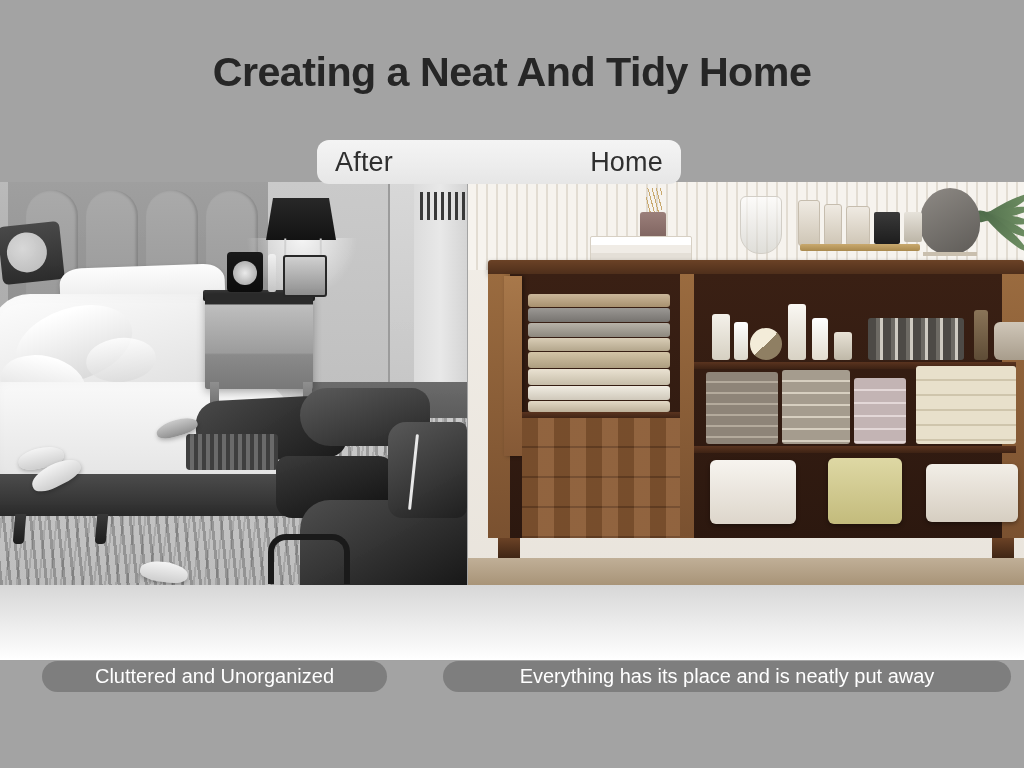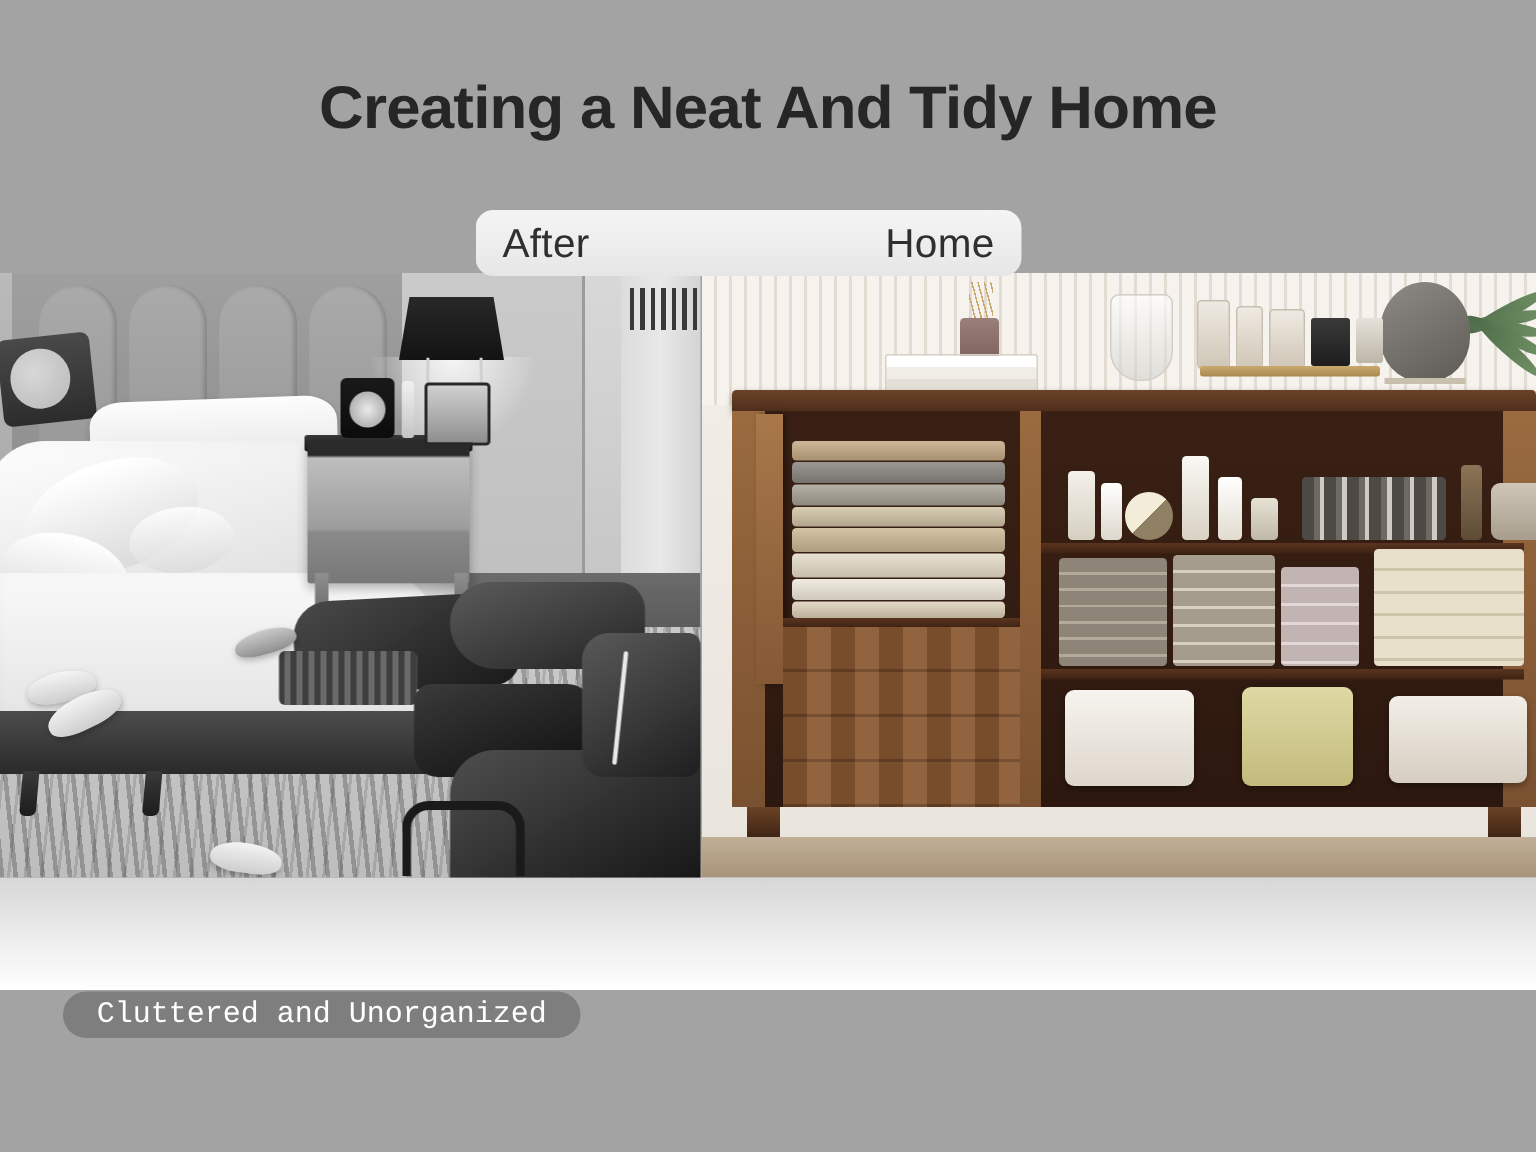--- a/index.html
+++ b/index.html
@@ -291,21 +291,21 @@
     position:absolute;left:0;top:585px;width:1024px;height:75px;
     background:linear-gradient(180deg,#d7d7d7 0%,#e9e9e9 45%,#ffffff 100%);
     z-index:3;
   }
 
   
   .caption{
     position:absolute;height:31px;line-height:31px;
     background:#7e7e7e;border-radius:16px;
     color:#ffffff;font-size:20px;text-align:center;
-    font-family:Liberation Mono, monospace;font-weight:400;
+    font-family:Liberation Sans, sans-serif;font-weight:400;
     z-index:5;white-space:nowrap;
   }
   .caption-left{left:42px;top:661px;width:345px;}
   .caption-right{left:443px;top:661px;width:568px;}
 </style>
 </head>
 <body>
 
 <div class="stage">
 
@@ -447,14 +447,15 @@
         <div class="cab-foot" style="right:10px;"></div>
       </div>
 
       <div class="af-floor"></div>
     </div>
   </div>
 
   <div class="fade"></div>
 
   <div class="caption caption-left">Cluttered and Unorganized</div>
+  <div class="caption caption-right">Everything has its place and is neatly put away</div>
 
 </div>
 
 </body></html>

